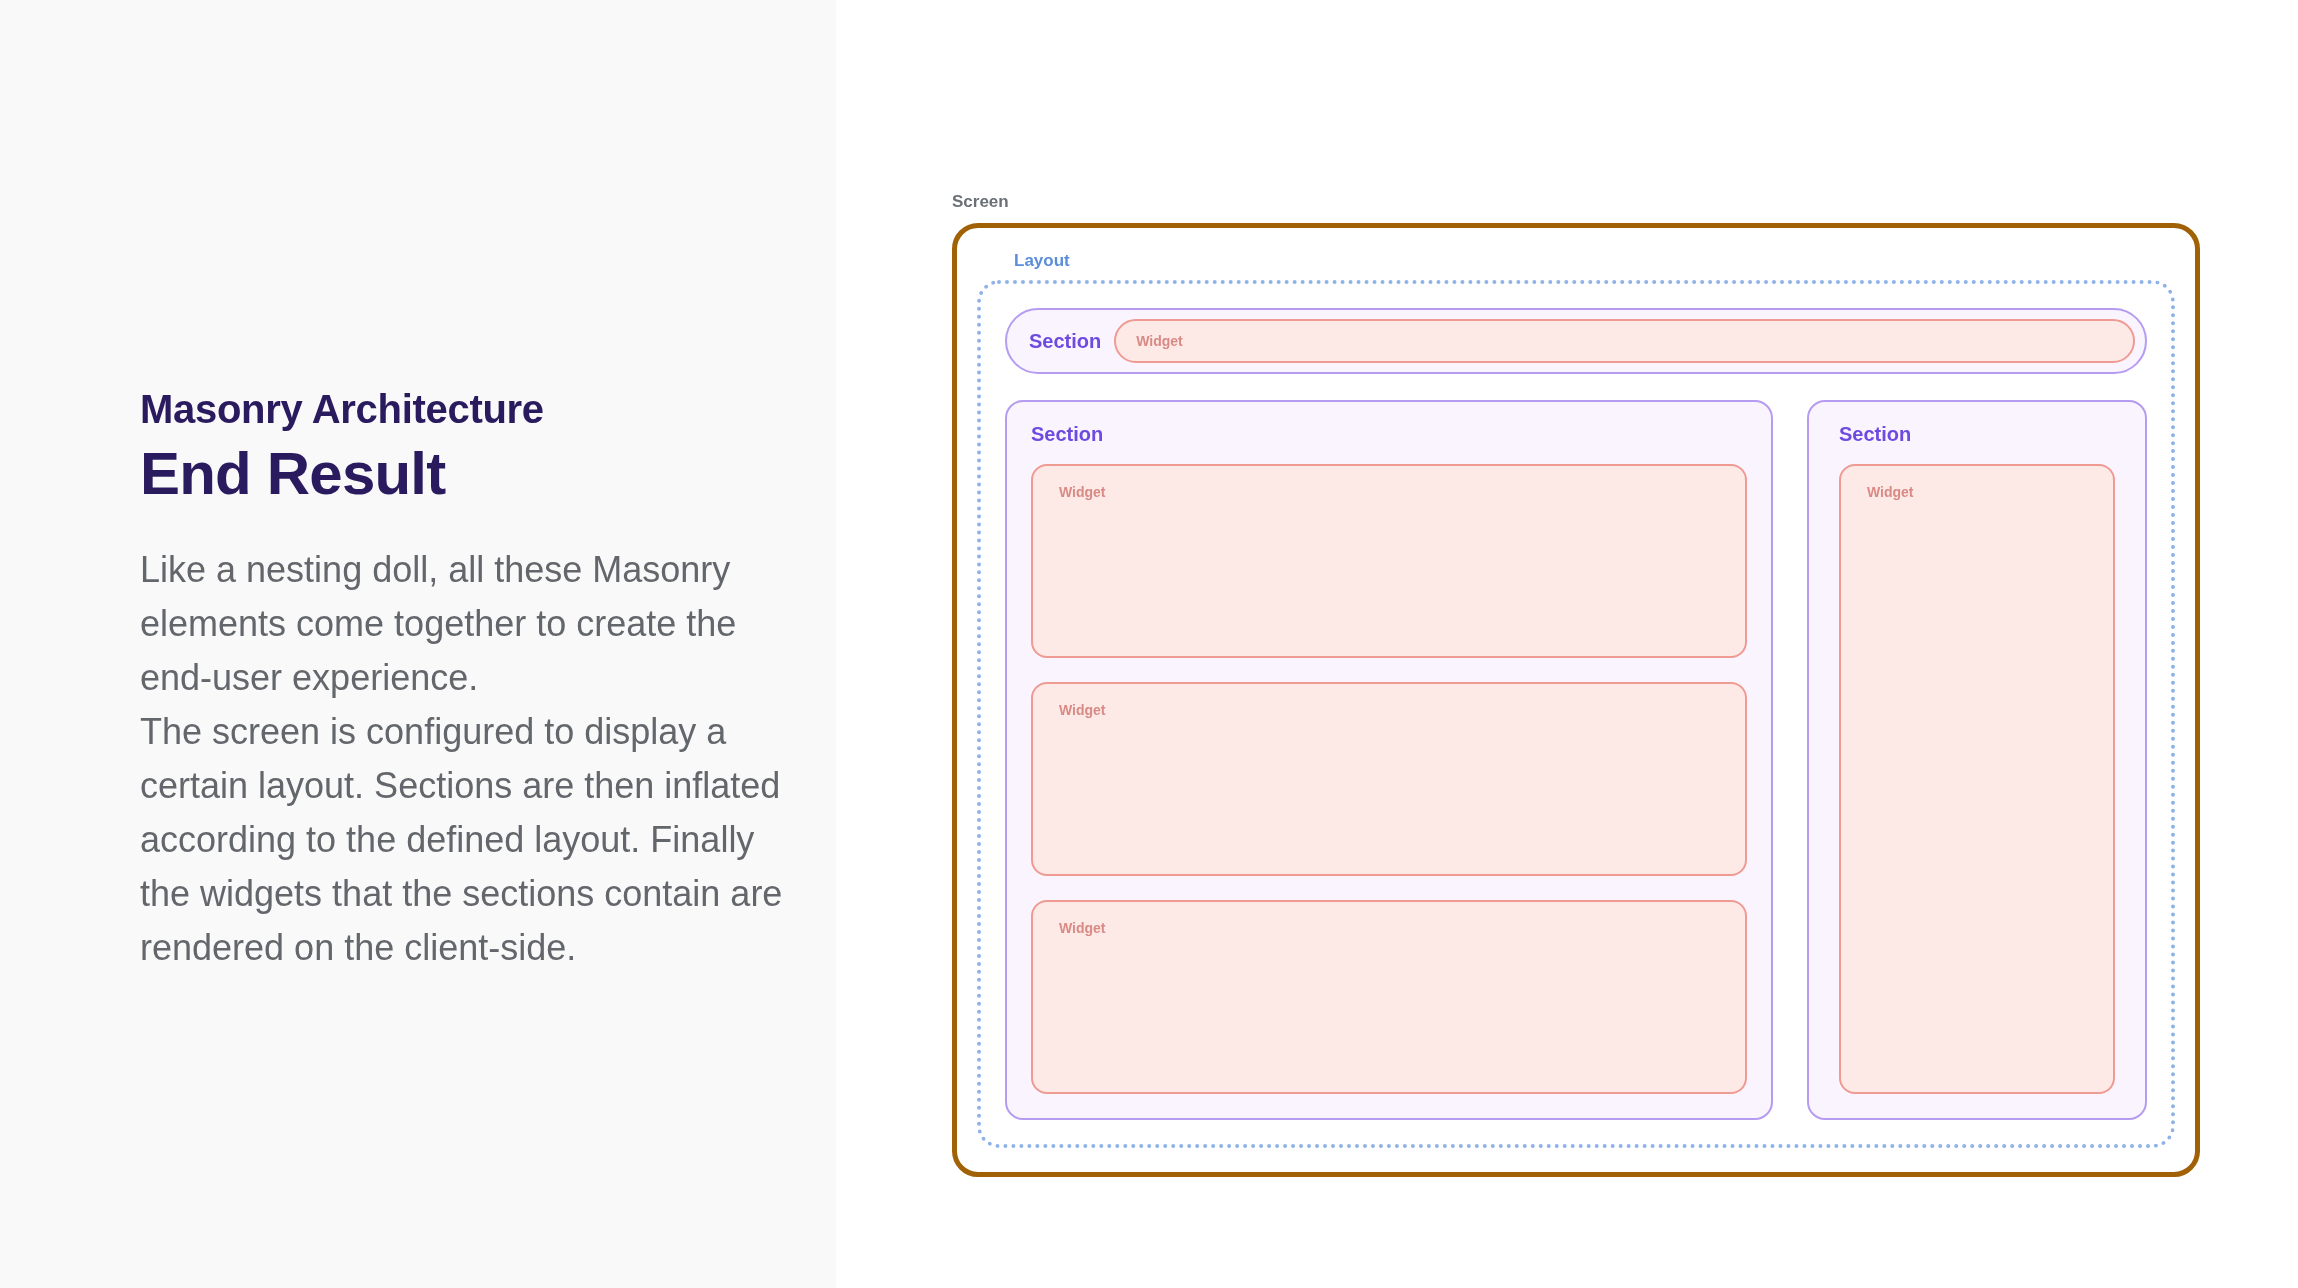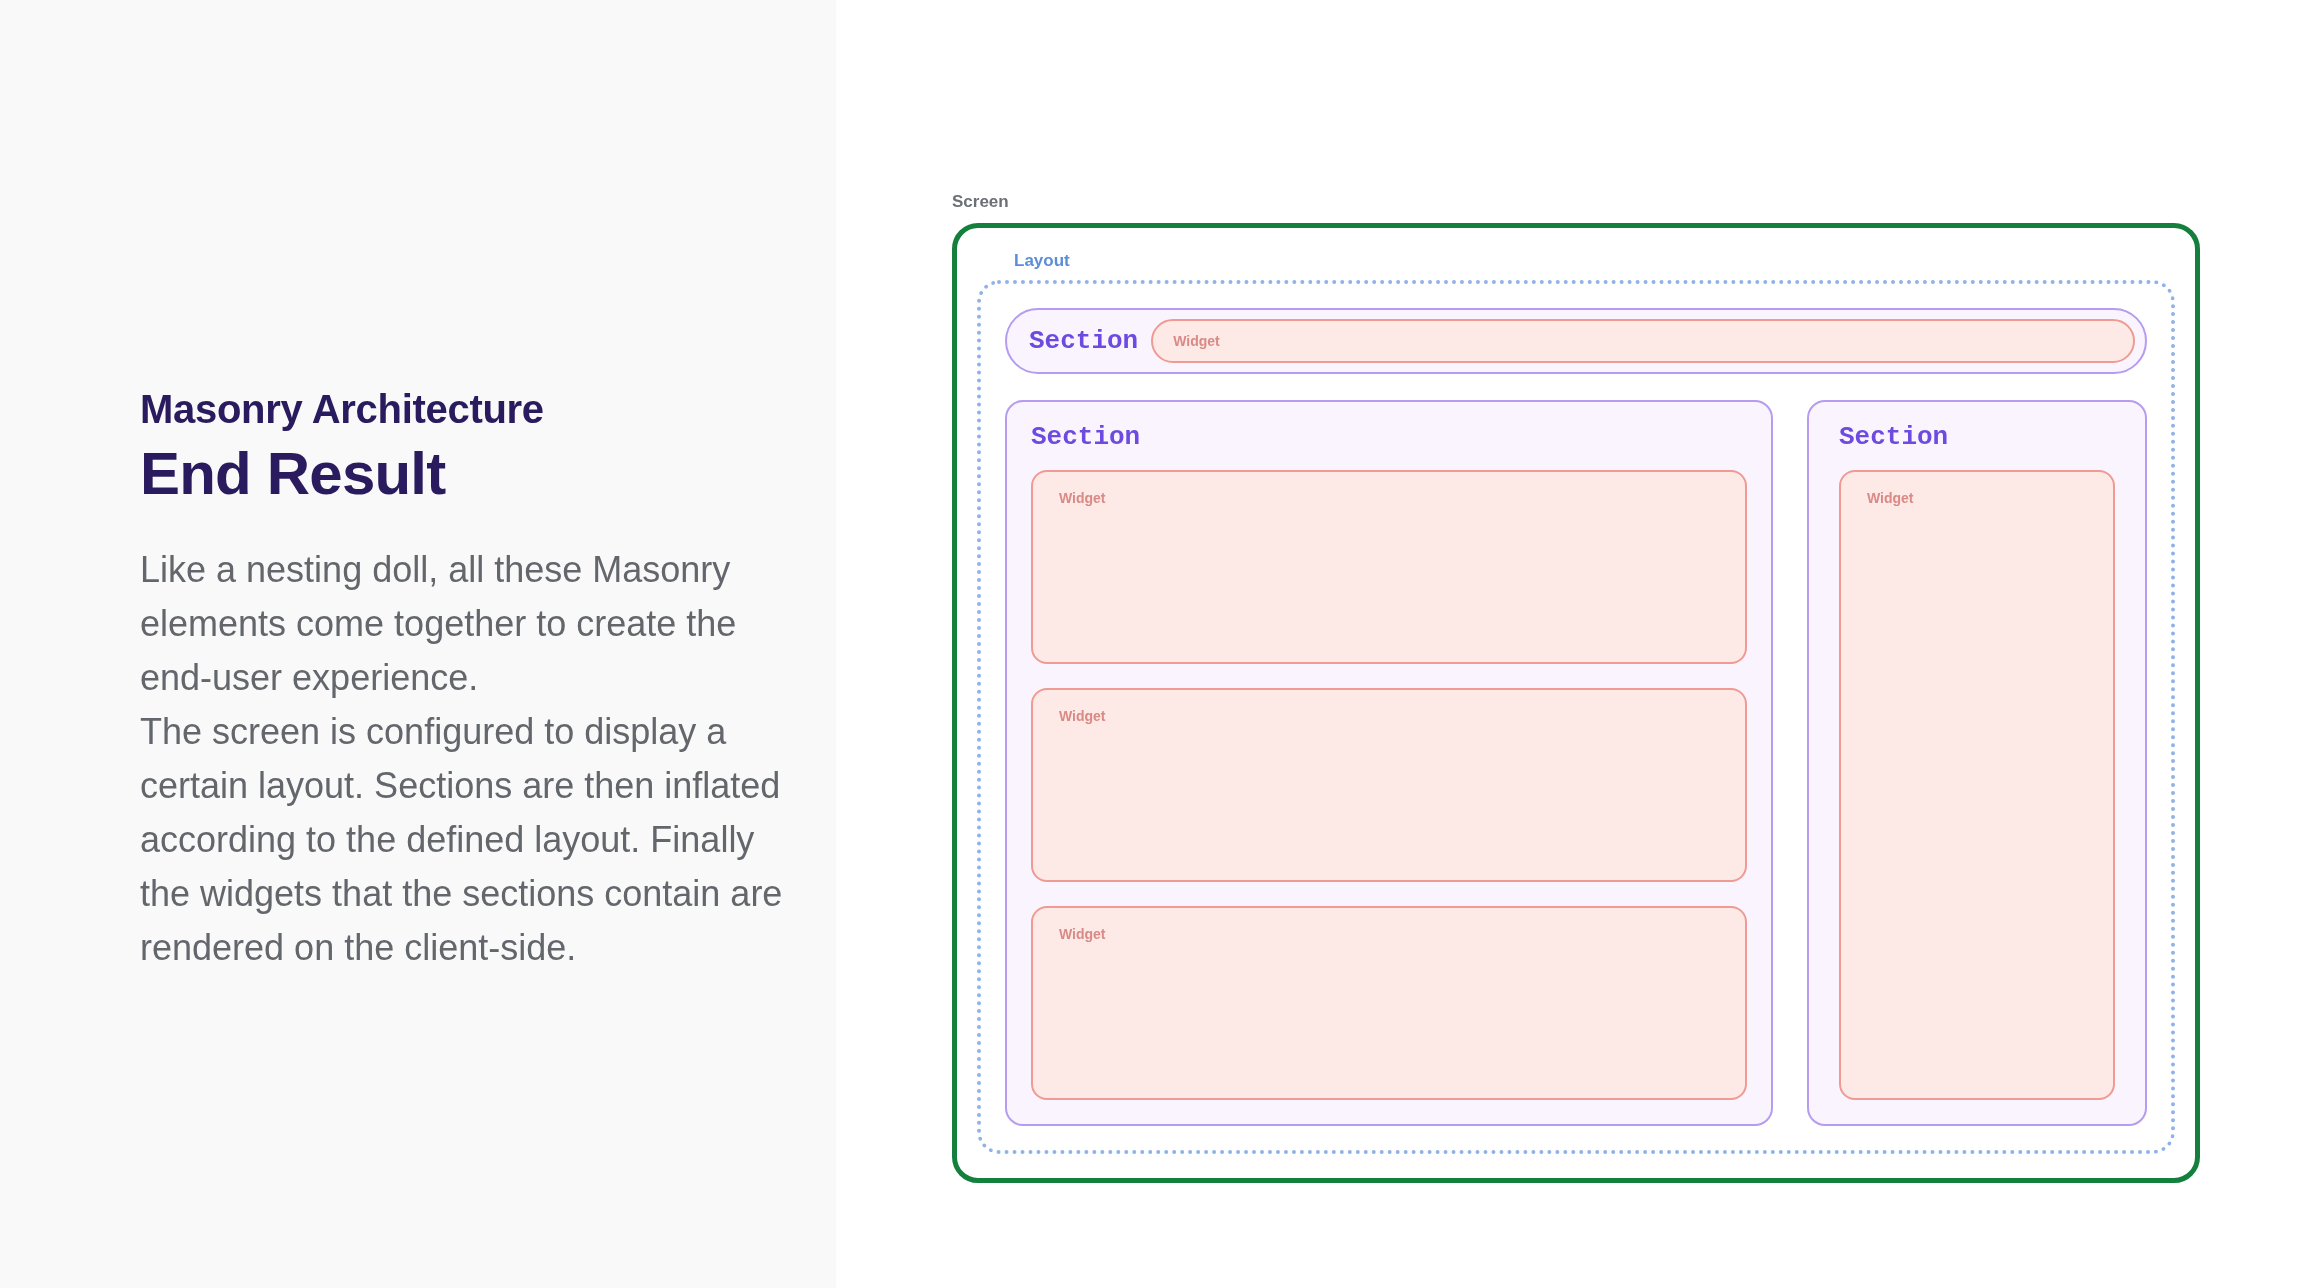--- a/index.html
+++ b/index.html
@@ -57,41 +57,41 @@
     width: 1260px;
   }
   .label {
     font-size: 17px;
     font-weight: bold;
     line-height: 1;
   }
   .label-screen { color: #6b6f76; margin-left: 0px; margin-bottom: 13px; }
 
   .screen-frame {
-    border: 5px solid #15803d;
+    border: 5px solid #a16207;
     border-radius: 26px;
     background: #ffffff;
     padding: 20px 20px 24px 20px;
     width: 1248px;
   }
   .label-layout { color: #5b8dd9; margin: 4px 0 11px 37px; }
 
   .layout-box {
     border: 4px dotted #8fb3e8;
     border-radius: 22px;
     padding: 24px;
     background: transparent;
   }
 
   
   .section {
     background: #faf4fe;
     border: 2px solid #b69cf0;
   }
-  .section-label { color: #6d4ae0; font-size: 26px; font-weight: bold; line-height: 1; font-family: Liberation Mono, monospace; }
+  .section-label { color: #6d4ae0; font-size: 20px; font-weight: bold; line-height: 1; }
 
   
   .widget {
     background: #fdeae7;
     border: 2px solid #ef9a92;
   }
   .widget-label { color: #d98a85; font-size: 14px; font-weight: bold; line-height: 1; }
 
   
   .section-pill {

